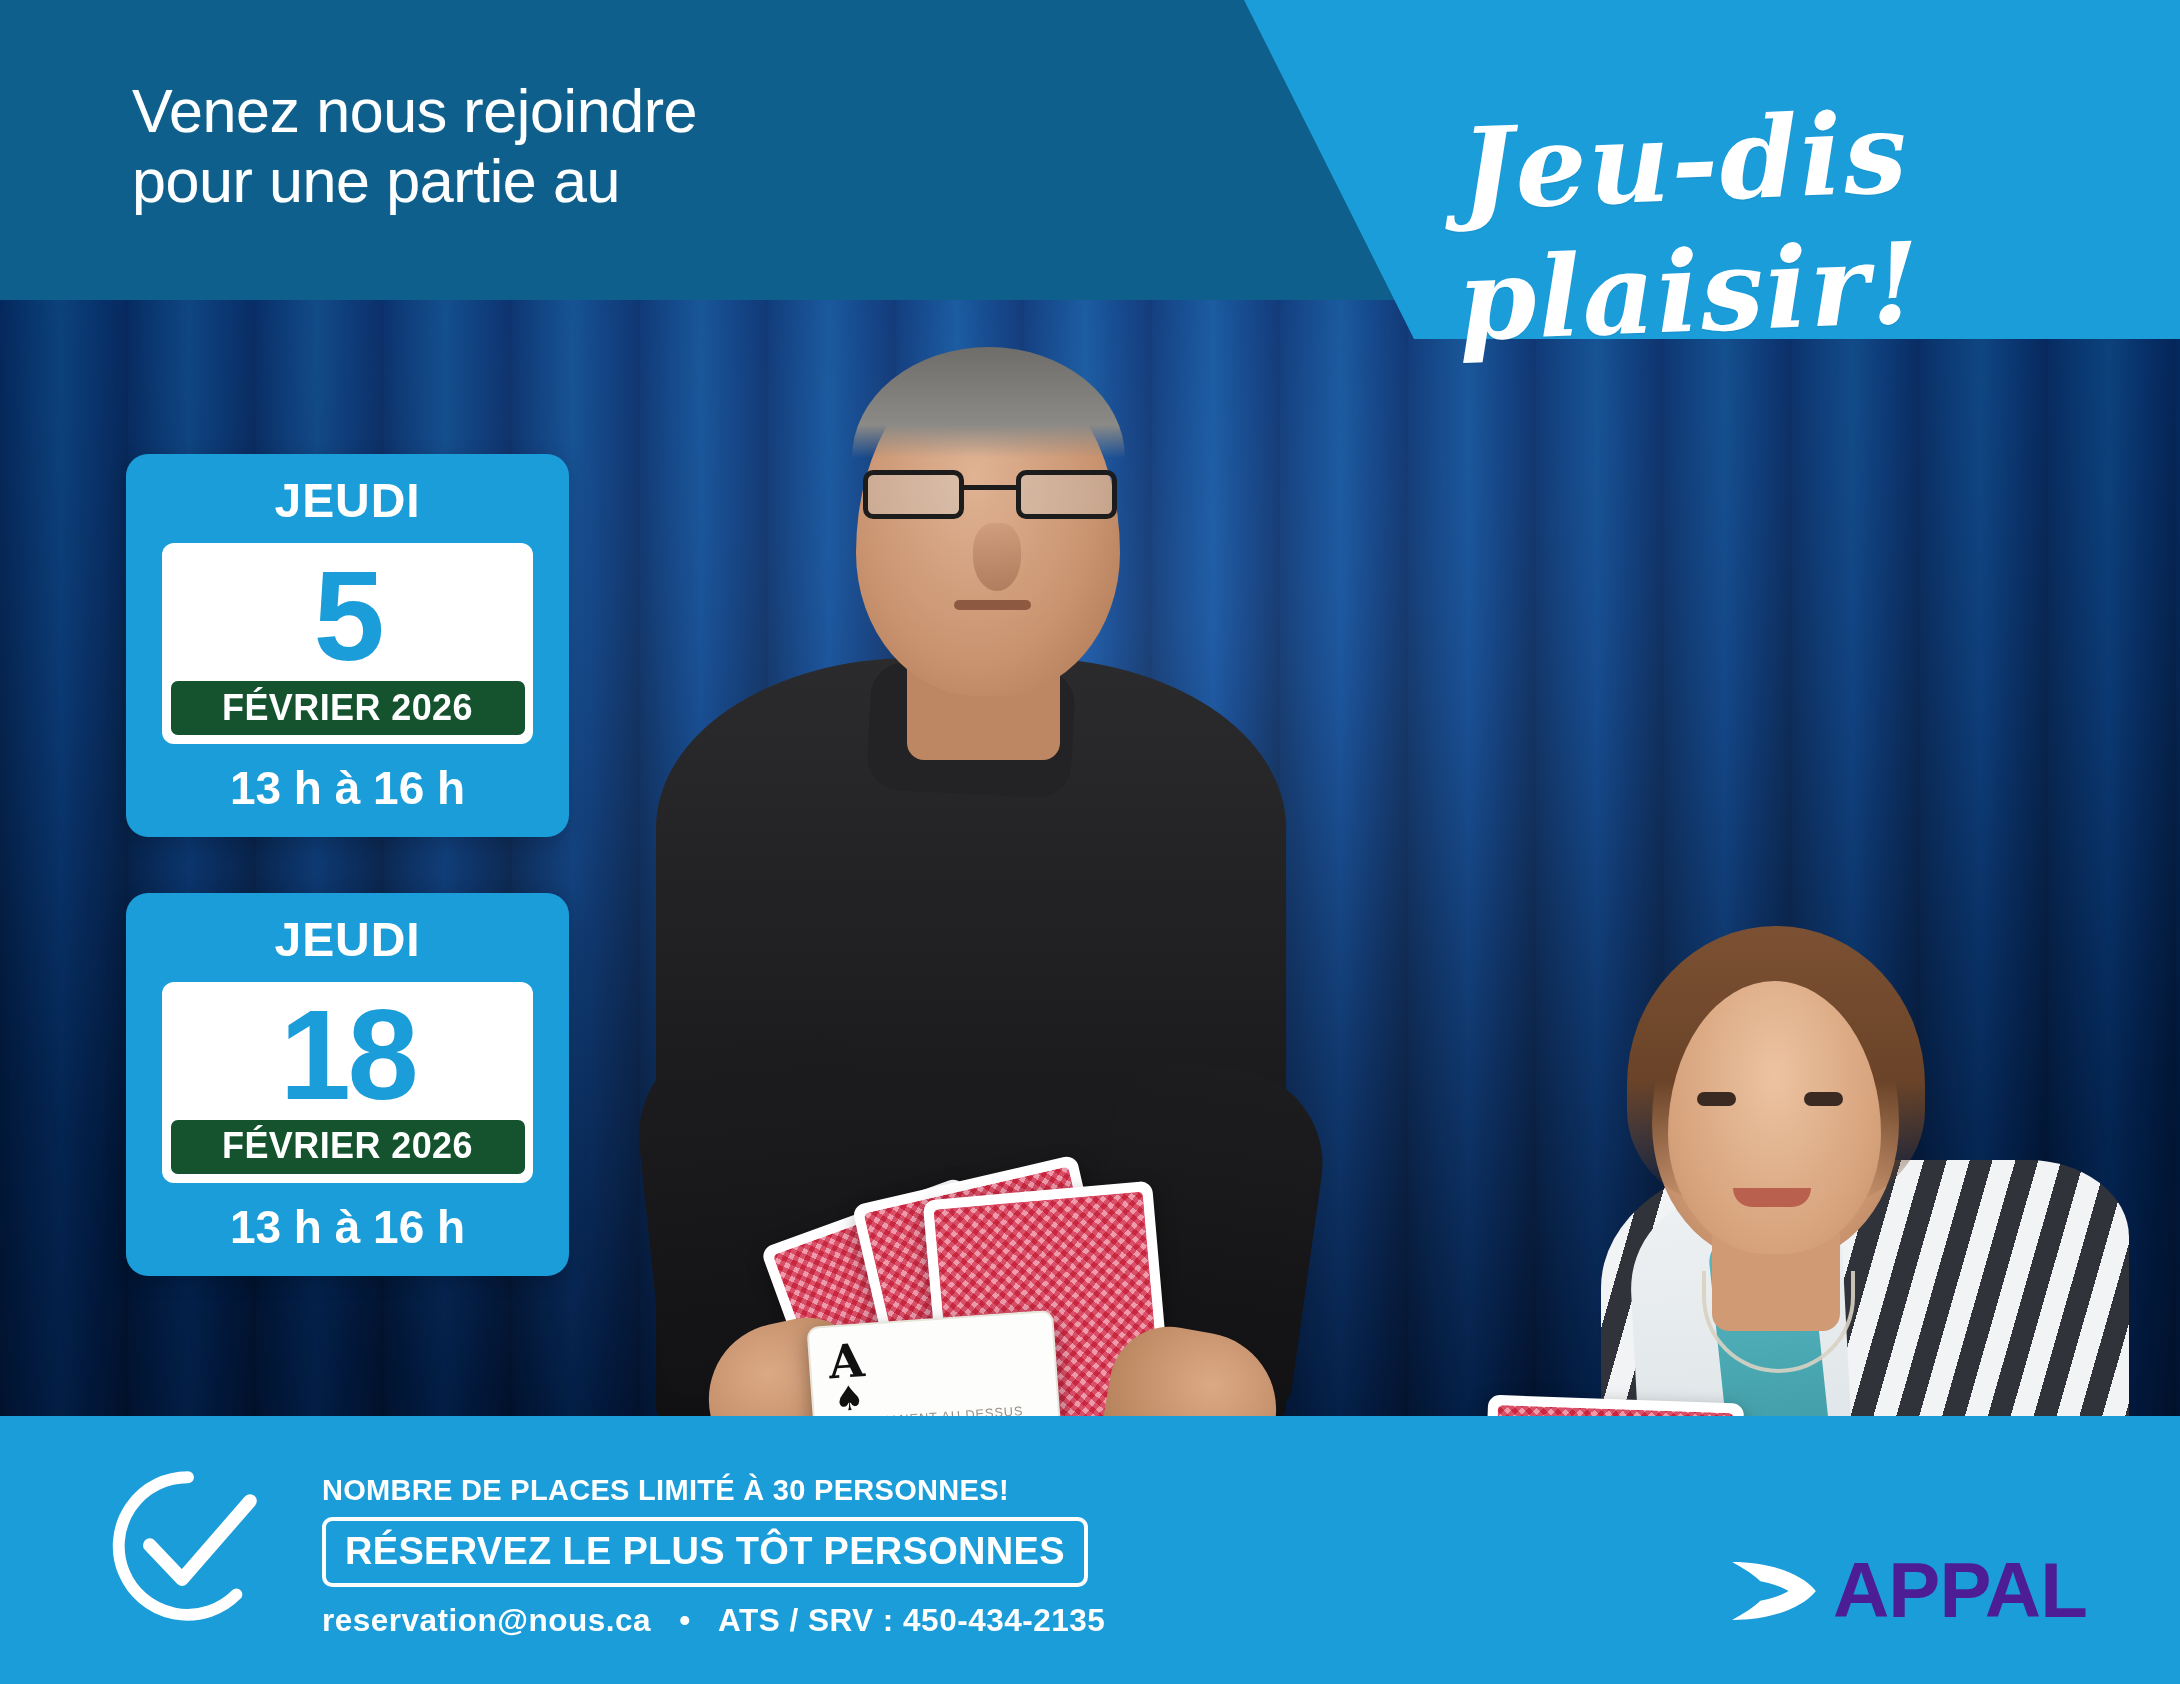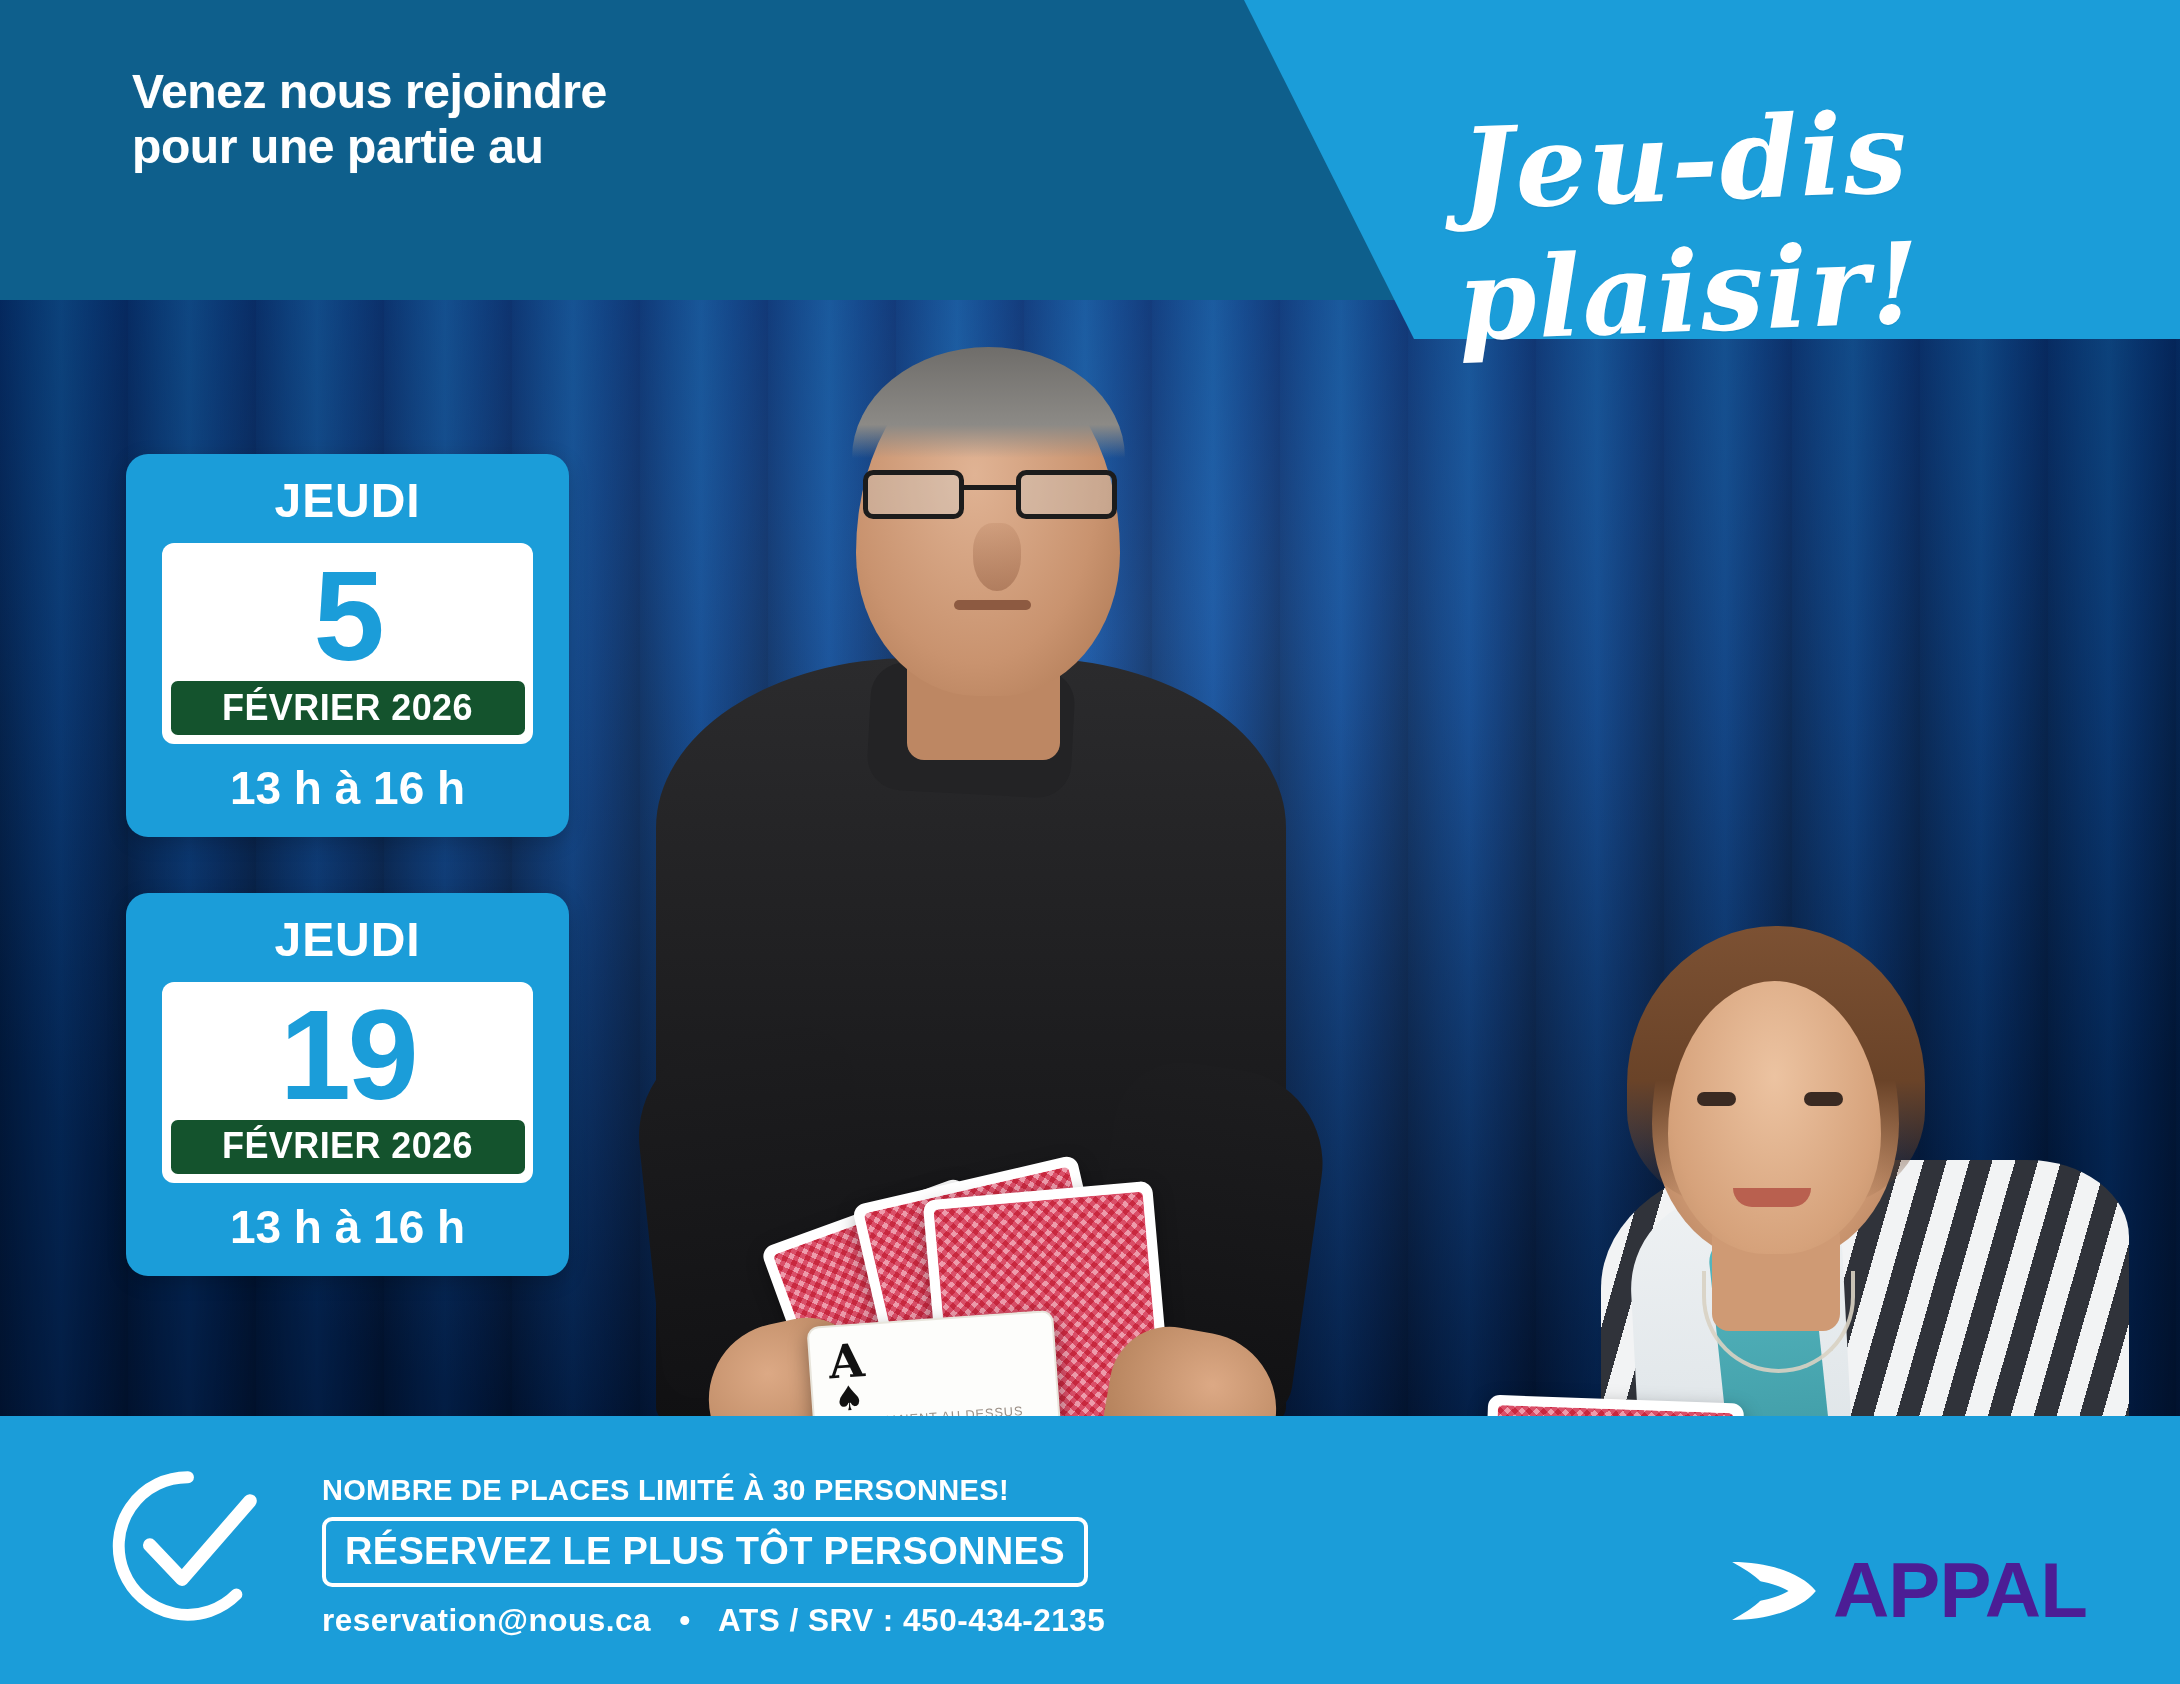--- a/index.html
+++ b/index.html
@@ -17,24 +17,24 @@
     overflow: hidden;
   }
 
   
   .top-band {
     position: absolute; top: 0; left: 0; width: 100%; height: 300px;
     background: #0e5f8c;
     z-index: 5;
   }
   .headline {
-    position: absolute; left: 132px; top: 64px;
+    position: absolute; left: 132px; top: 76px;
     color: #ffffff;
-    font-weight: bold;
-    font-size: 48px;
+    font-weight: normal;
+    font-size: 61px;
     line-height: 1.15;
     letter-spacing: -0.4px;
     z-index: 8;
     text-shadow: 0 0 0.9px rgba(255,255,255,0.4);
   }
   .brand-wedge {
     position: absolute; top: 0; right: 0;
     width: 1031px; height: 339px;
     background: #1b9dd9;
     clip-path: polygon(94px 0, 1031px 0, 1031px 339px, 264px 339px);
@@ -437,21 +437,21 @@
         <div class="mon-wrap">
           <div class="mon">FÉVRIER 2026</div>
         </div>
       </div>
       <div class="time">13 h à 16 h</div>
     </div>
 
     <div class="date-card">
       <div class="dow">JEUDI</div>
       <div class="date-inner">
-        <div class="num">19</div>
+        <div class="num">18</div>
         <div class="mon-wrap">
           <div class="mon">FÉVRIER 2026</div>
         </div>
       </div>
       <div class="time">13 h à 16 h</div>
     </div>
 
   </div>
 
   <div class="bottom-band">

